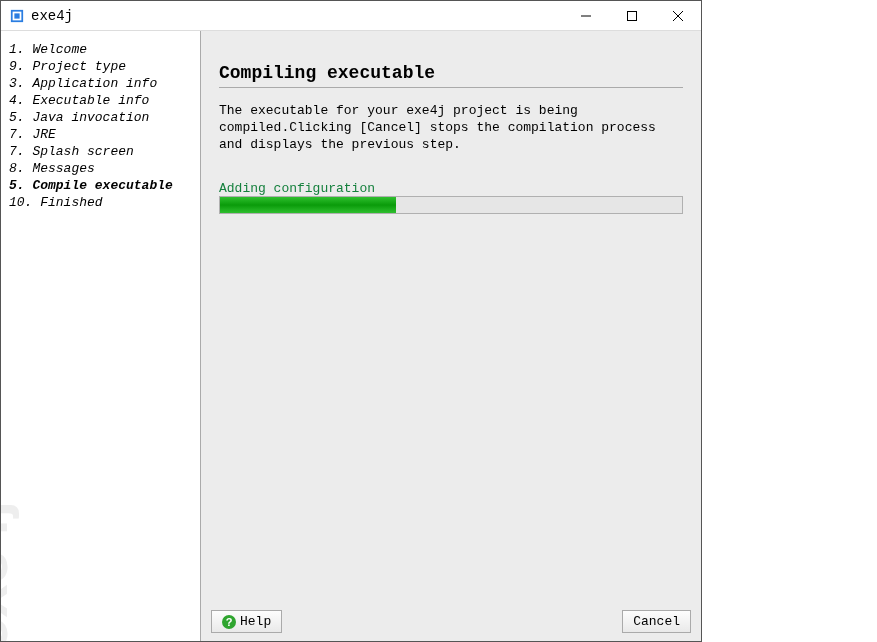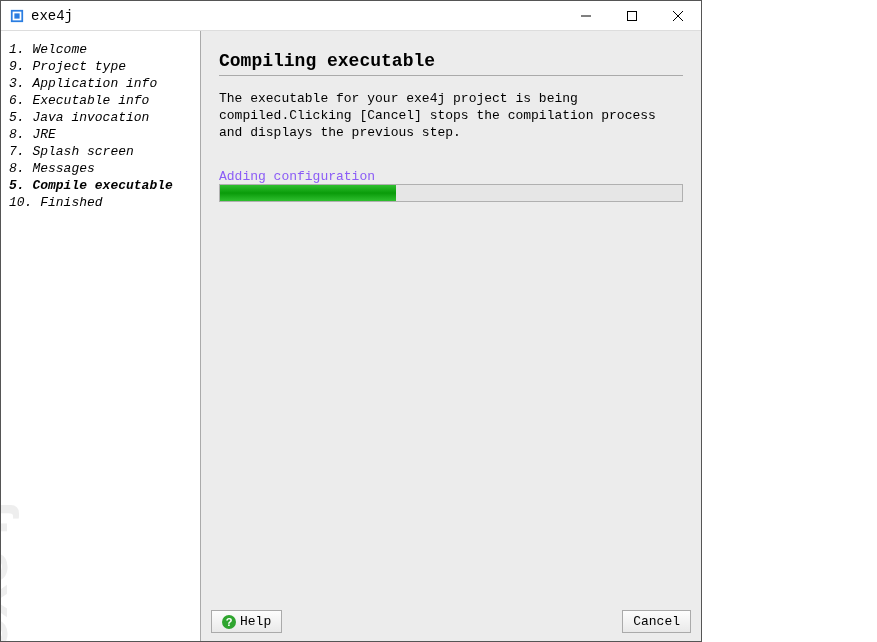--- a/index.html
+++ b/index.html
@@ -80,21 +80,21 @@
     }
     .main {
       flex: 1;
       background: #ececec;
       display: flex;
       flex-direction: column;
       overflow: hidden;
     }
     .main-content {
       flex: 1;
-      padding: 20px 18px 8px 18px;
+      padding: 32px 18px 8px 18px;
       overflow: hidden;
     }
     .page-title {
       font-family: "SimSun","Courier New",monospace;
       font-size: 18px;
       font-weight: bold;
       color: #000;
       padding-bottom: 4px;
       border-bottom: 1px solid #aaa;
       margin-bottom: 14px;
@@ -102,21 +102,21 @@
     .desc {
       font-size: 13px;
       color: #000;
       line-height: 17px;
       margin-bottom: 28px;
       white-space: pre-wrap;
       margin-top: 12px;
     }
     .progress-label {
       font-size: 13px;
-      color: #8b5cf6;
+      color: #15803d;
       margin-bottom: 0;
     }
     .progress-bar {
       width: 100%;
       height: 18px;
       border: 1px solid #b0b0b0;
       background: #e6e6e6;
       position: relative;
     }
     .progress-fill {
@@ -185,23 +185,23 @@
       </div>
     </div>
   </div>
 
   <div class="body-area">
     <div class="sidebar">
       <div id="steps-container">
           <div class="step-item">1. Welcome</div>
           <div class="step-item">9. Project type</div>
           <div class="step-item">3. Application info</div>
-          <div class="step-item">6. Executable info</div>
+          <div class="step-item">4. Executable info</div>
           <div class="step-item">5. Java invocation</div>
-          <div class="step-item">8. JRE</div>
+          <div class="step-item">7. JRE</div>
           <div class="step-item">7. Splash screen</div>
           <div class="step-item">8. Messages</div>
           <div class="step-item current">5. Compile executable</div>
           <div class="step-item">10. Finished</div>
         </div>
       <div class="ghost-logo">exe4j</div>
     </div>
 
     <div class="main">
       <div class="main-content">

